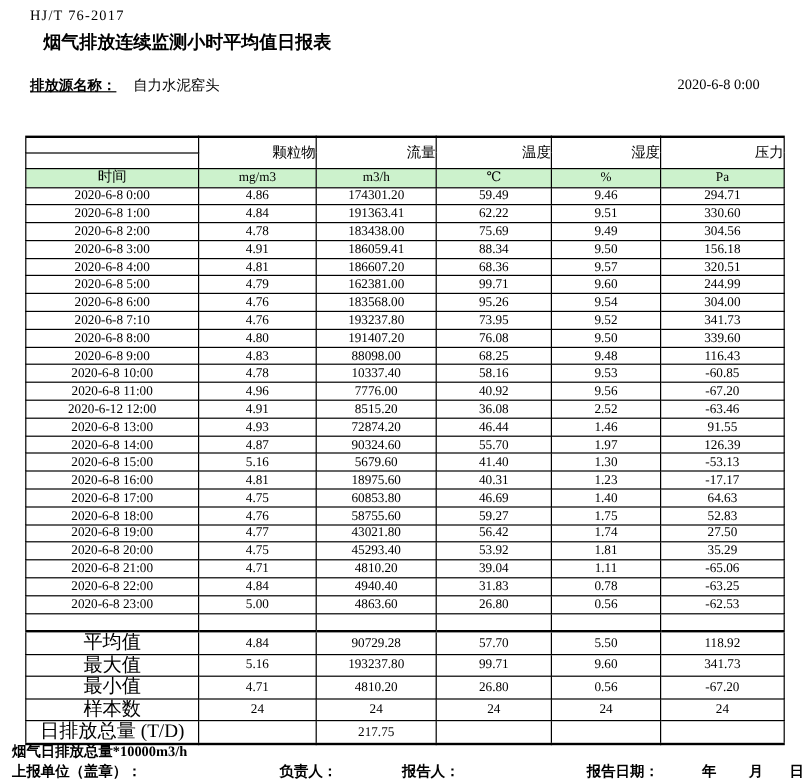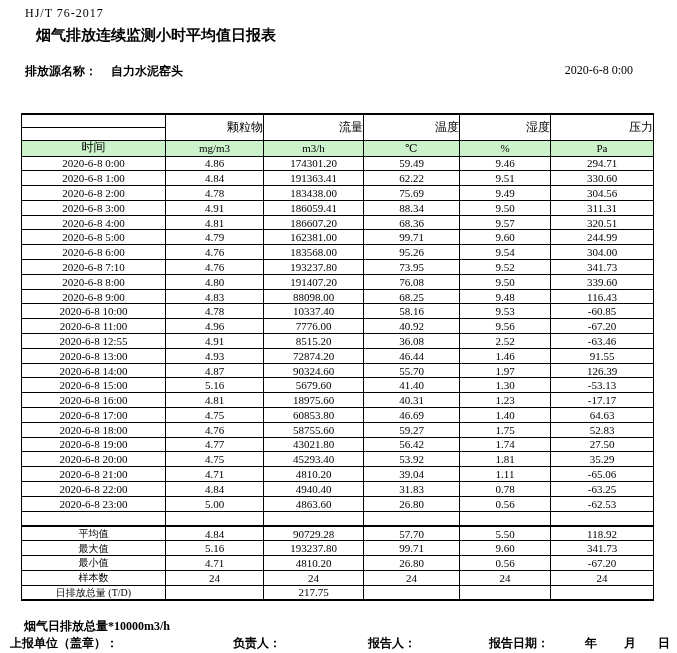--- a/index.html
+++ b/index.html
@@ -4,22 +4,22 @@
 <style>
   html,body{margin:0;padding:0;}
   body{
     width:677px;height:653px;position:relative;overflow:hidden;
     background:#ffffff;color:#000000;
     font-family:"Liberation Serif","DejaVu Serif",serif;
   }
   .standard{position:absolute;left:25px;top:6px;font-size:12px;font-weight:normal;letter-spacing:1px;}
   .title{position:absolute;left:0;top:26px;width:677px;font-size:15px;font-weight:bold;padding-left:36px;}
   .source-row{position:absolute;left:25px;top:63px;width:630px;font-size:12px;}
-  .source-label{font-weight:bold;}
-  .source-name{font-weight:bold;margin-left:14px;margin-top:32px;}
+  .source-label{font-weight:bold;text-decoration:underline;}
+  .source-name{font-weight:normal;margin-left:14px;margin-top:32px;}
   .report-datetime{position:absolute;right:22px;top:0;font-weight:normal;font-size:12px;}
 
   table.report{
     position:absolute;left:21px;top:113px;
     border-collapse:collapse;table-layout:fixed;
     border-top:2px solid #000;border-bottom:2px solid #000;
     border-left:1px solid #000;border-right:1px solid #000;
   }
   table.report td,table.report th{
     border:1px solid #000;
@@ -29,29 +29,29 @@
     white-space:nowrap;overflow:hidden;
     font-weight:normal;
   }
   tr.hrow{height:13px;}
   table.report th.pollutant{font-size:12px;text-align:right;}
   tr.unit-row{height:16px;}
   tr.unit-row td{background:#ccf2cc;}
   tbody.rows tr{height:14.8px;}
   tbody.srows tr{height:14.8px;}
   tbody.srows tr:first-child td{border-bottom:2px solid #000;}
-  tbody.srows td:first-child{font-size:10px;}
+  tbody.srows td:first-child{font-size:16px;}
   tr.unit-row td:first-child{font-size:12px;}
 
-  .footer-note{position:absolute;left:24px;top:618px;font-size:12px;font-weight:bold;}
+  .footer-note{position:absolute;left:10px;top:618px;font-size:12px;font-weight:bold;}
   .footer-row{position:absolute;left:0;top:635px;width:606px;height:16px;font-size:12px;font-weight:bold;}
   .footer-row span{position:absolute;top:0;}
   .f-unit{left:10px;}
   .f-resp{left:233px;}
-  .f-reporter{left:368px;}
+  .f-reporter{left:335px;}
   .f-date{left:489px;}
   .f-year{left:585px;}
   .f-month{left:624px;}
   .f-day{left:658px;}
 </style>
 </head>
 <body>
 
 <div class="standard">HJ/T  76-2017</div>
 <div class="title">烟气排放连续监测小时平均值日报表</div>
@@ -115,21 +115,21 @@
         <td>75.69</td>
         <td>9.49</td>
         <td>304.56</td>
       </tr>
       <tr>
         <td>2020-6-8 3:00</td>
         <td>4.91</td>
         <td>186059.41</td>
         <td>88.34</td>
         <td>9.50</td>
-        <td>311.31</td>
+        <td>156.18</td>
       </tr>
       <tr>
         <td>2020-6-8 4:00</td>
         <td>4.81</td>
         <td>186607.20</td>
         <td>68.36</td>
         <td>9.57</td>
         <td>320.51</td>
       </tr>
       <tr>
@@ -182,21 +182,21 @@
       </tr>
       <tr>
         <td>2020-6-8 11:00</td>
         <td>4.96</td>
         <td>7776.00</td>
         <td>40.92</td>
         <td>9.56</td>
         <td>-67.20</td>
       </tr>
       <tr>
-        <td>2020-6-8 12:55</td>
+        <td>2020-6-12 12:00</td>
         <td>4.91</td>
         <td>8515.20</td>
         <td>36.08</td>
         <td>2.52</td>
         <td>-63.46</td>
       </tr>
       <tr>
         <td>2020-6-8 13:00</td>
         <td>4.93</td>
         <td>72874.20</td>

